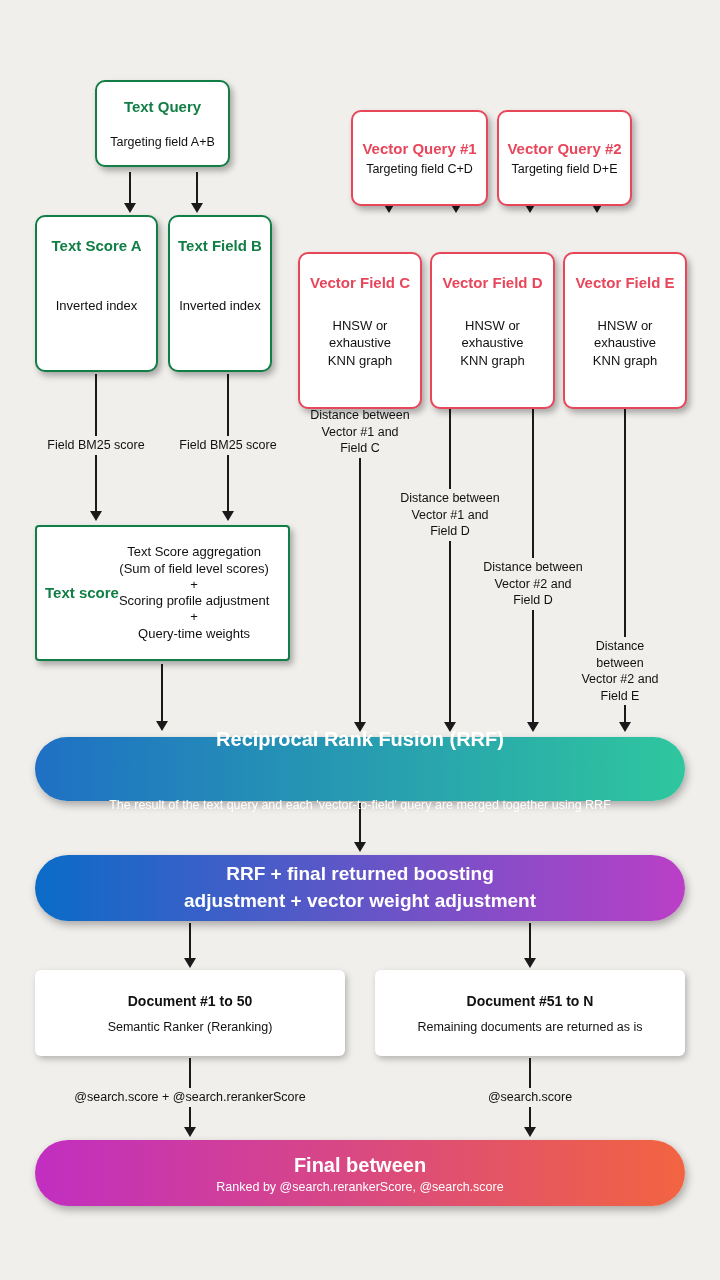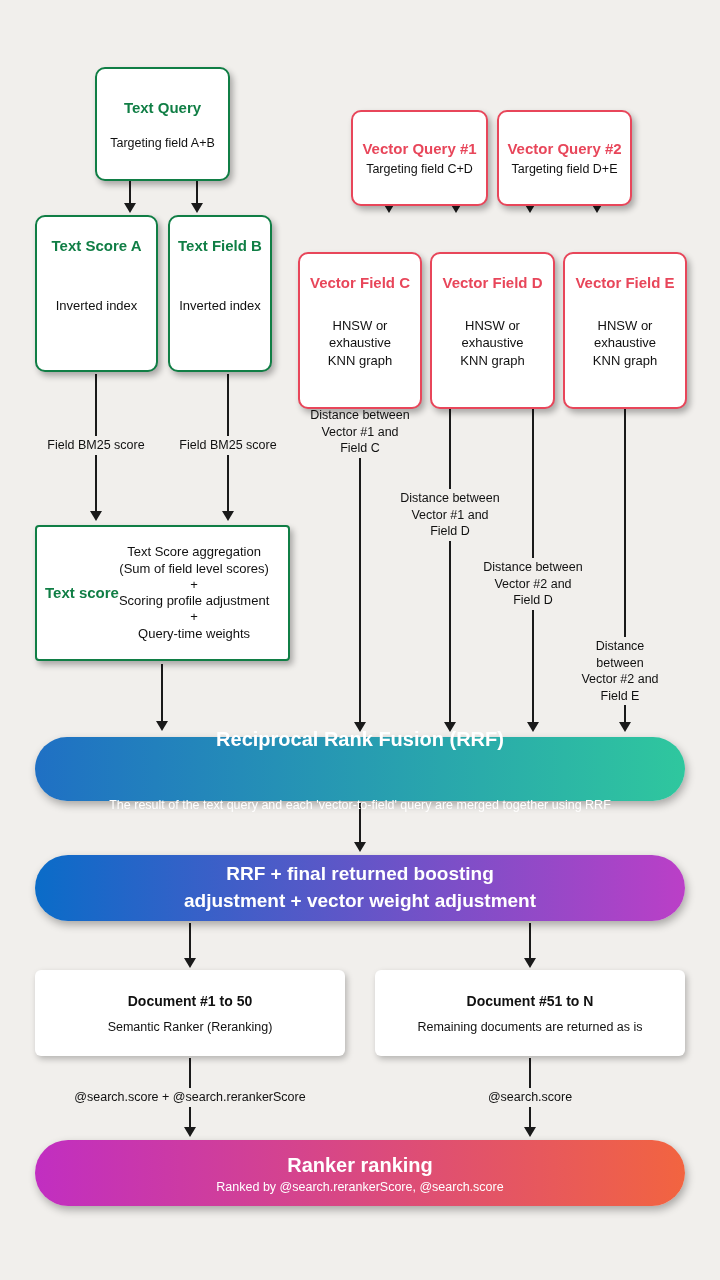--- a/index.html
+++ b/index.html
@@ -61,21 +61,21 @@
     box-shadow:2px 3px 6px rgba(0,0,0,0.25);
   }
   .doc-title { font-size:14px; font-weight:700; }
   .doc-body  { font-size:12.5px; }
 </style>
 </head>
 <body>
 
 <div id="canvas">
 
-  <div class="qbox green" style="left:95px; top:67px; width:135px; height:114px;gap:20px;">
+  <div class="qbox green" style="left:95px; top:80px; width:135px; height:87px;gap:20px;">
     <div class="box-title">Text Query</div>
     <div class="box-sub">Targeting field A+B</div>
   </div>
   <div class="qbox red" style="left:351px; top:73px; width:137px; height:96px;">
     <div class="box-title">Vector Query #1</div>
     <div class="box-sub">Targeting field C+D</div>
   </div>
   <div class="qbox red" style="left:497px; top:73px; width:135px; height:96px;">
     <div class="box-title">Vector Query #2</div>
     <div class="box-sub">Targeting field D+E</div>
@@ -173,17 +173,17 @@
     <div class="doc-body">Remaining documents are returned as is</div>
   </div>
 
   <div class="arrow head" style="left:190px; top:1058px; height:70px;"></div>
   <div class="arrow head" style="left:530px; top:1058px; height:70px;"></div>
 
   <div class="edge-label" style="left:190px; top:1088px;">@search.score + @search.rerankerScore</div>
   <div class="edge-label" style="left:530px; top:1088px;">@search.score</div>
 
   <div class="bar" id="final-bar" style="top:1140px; height:66px;">
-    <div class="bar-title">Ranker ranking</div>
+    <div class="bar-title">Final between</div>
     <div class="bar-sub">Ranked by @search.rerankerScore, @search.score</div>
   </div>
 
 </div>
 
 </body></html>

